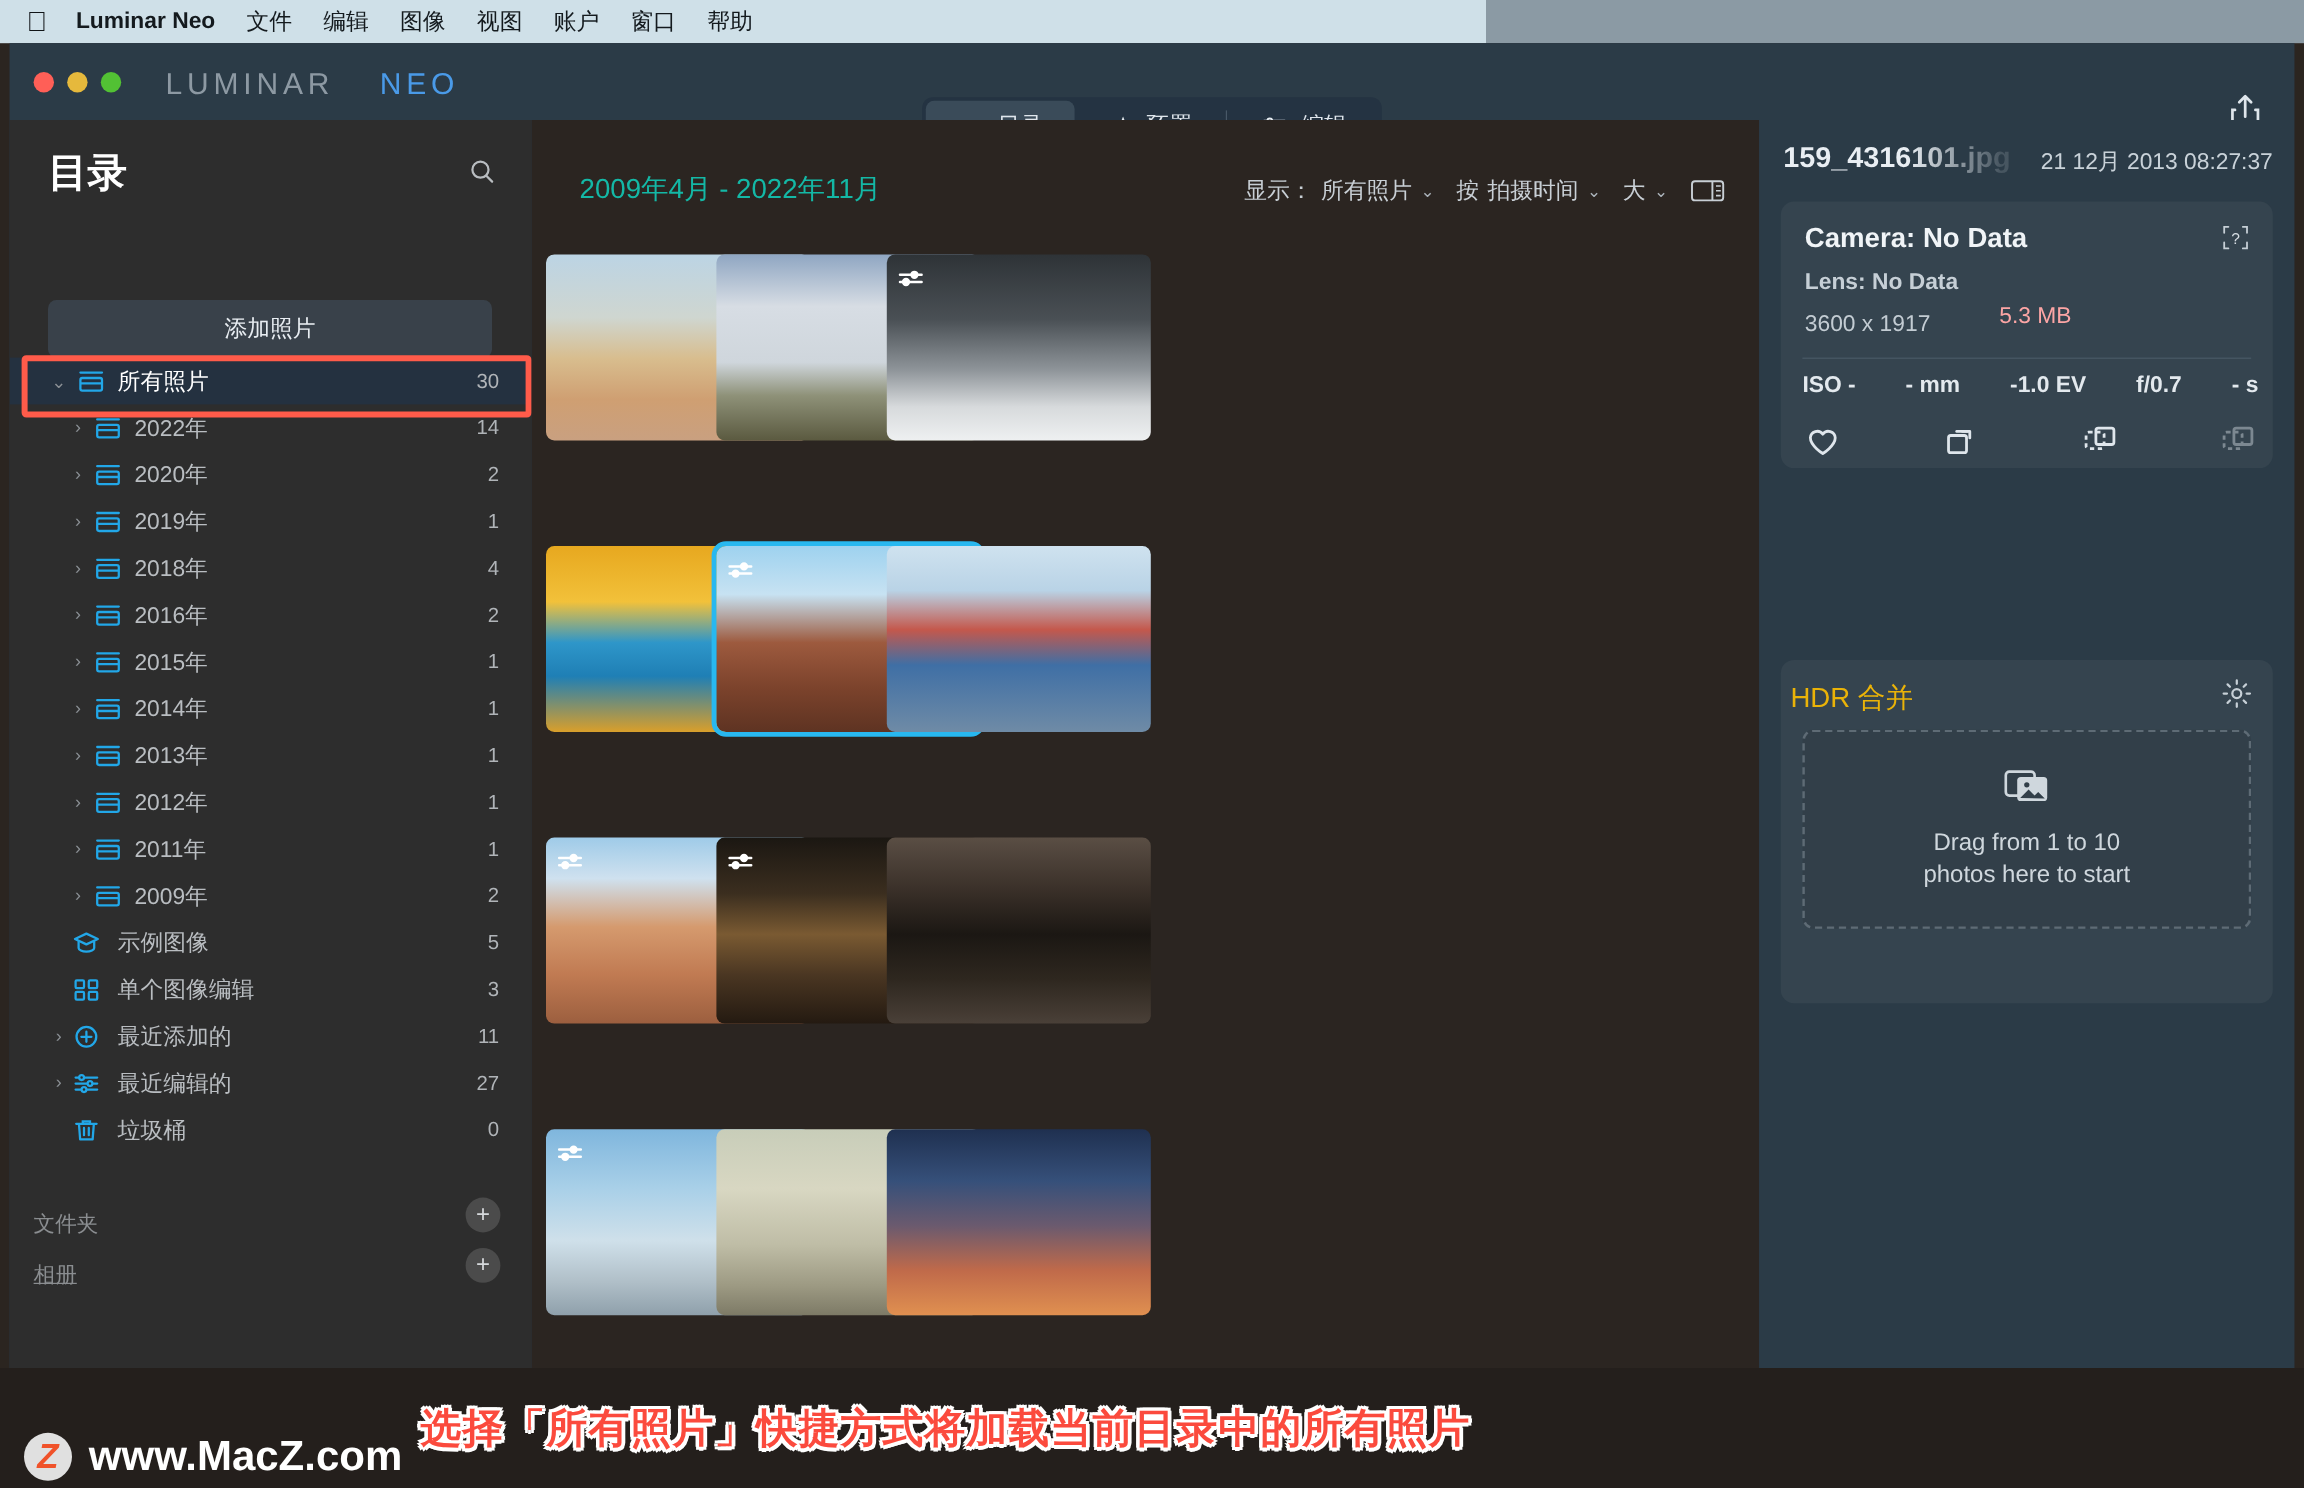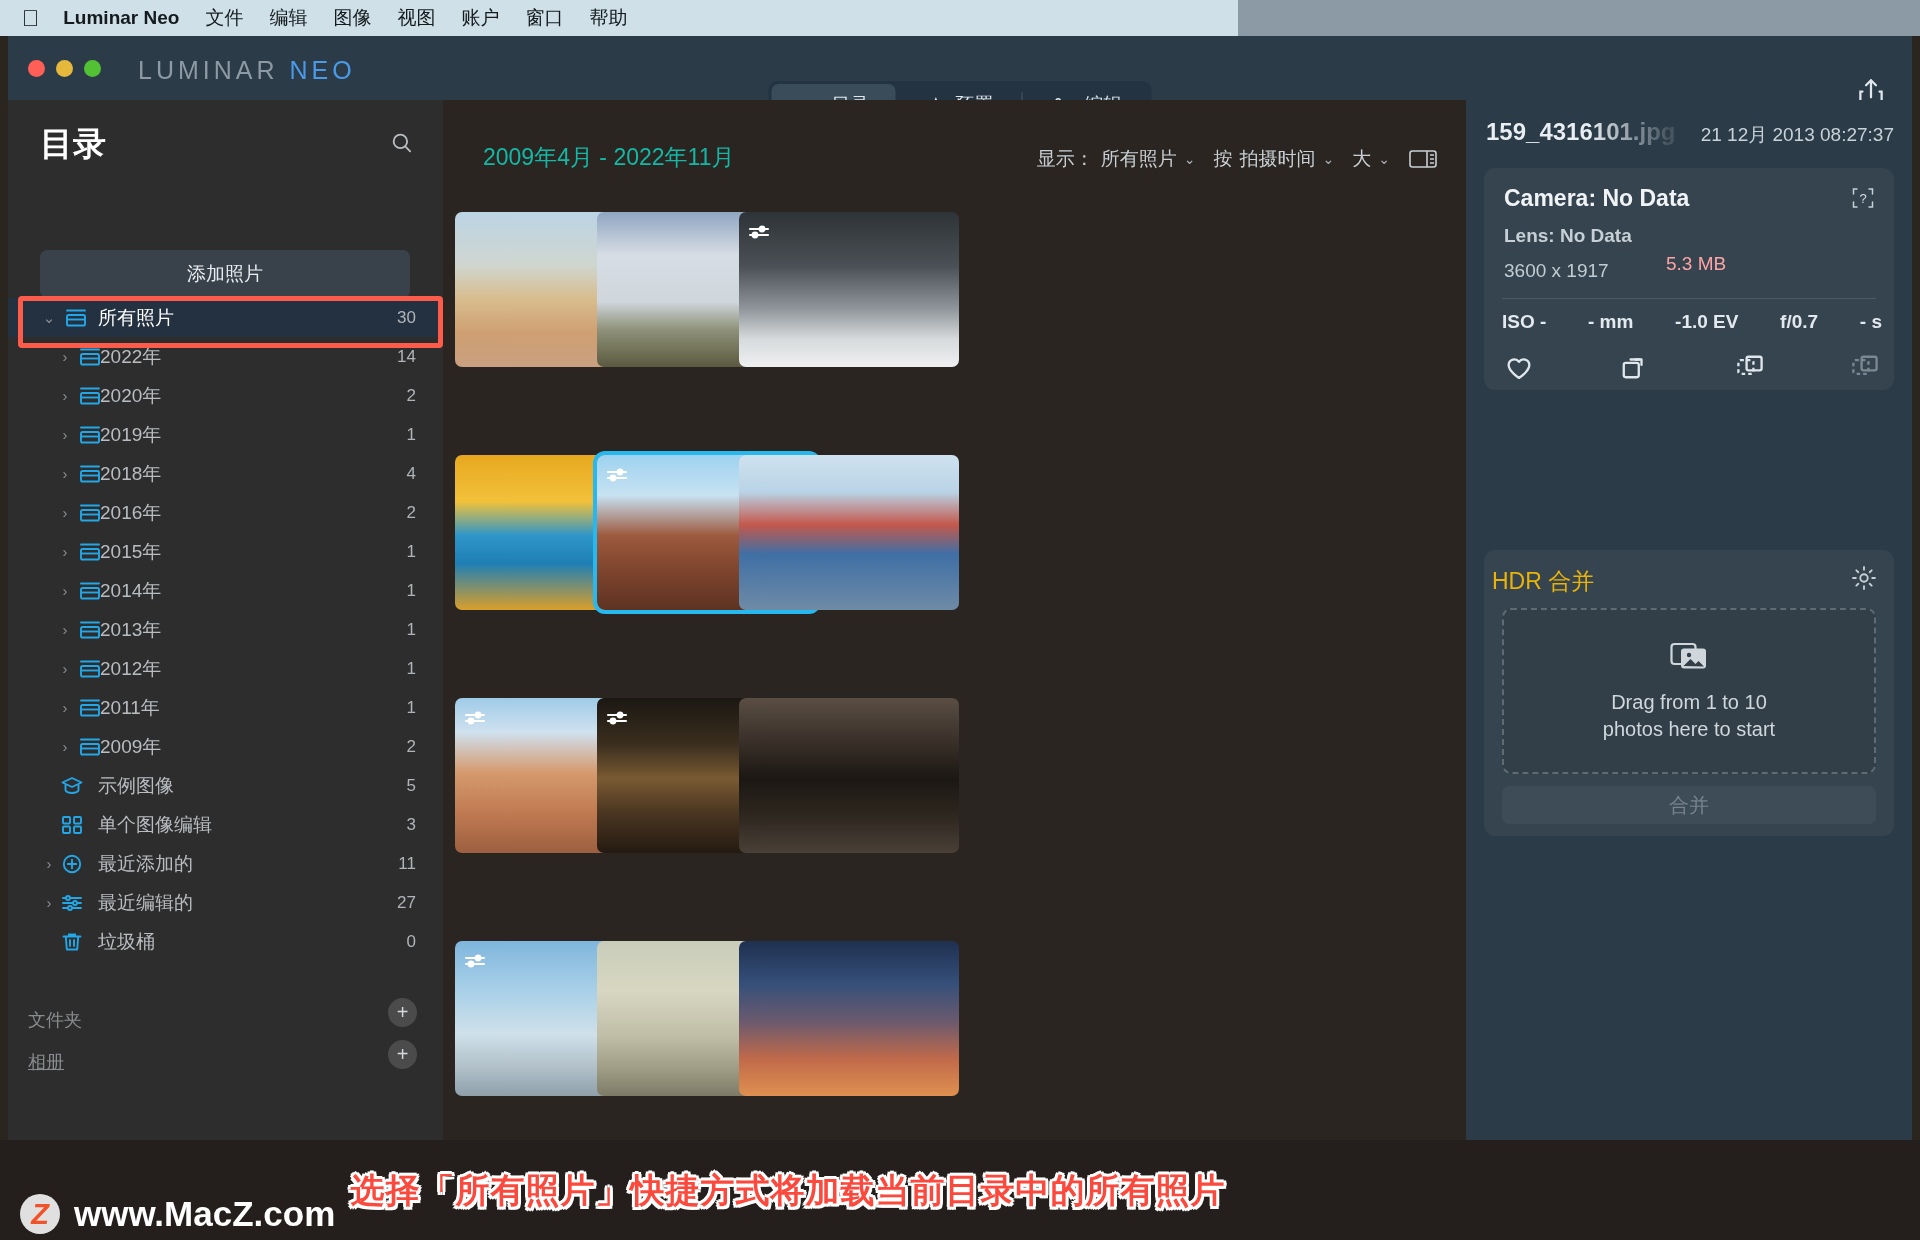--- a/index.html
+++ b/index.html
@@ -38,21 +38,21 @@
   .tl { width: 17px; height: 17px; border-radius: 50%; }
   .tl.red { background: #ff5f57; }
   .tl.yellow { background: #e6b93c; }
   .tl.green { background: #52c134; }
 
   #brand {
     position: absolute; left: 130px; top: 20px;
     font-size: 25px; letter-spacing: 4px; font-weight: 500;
   }
   #brand .lum { color: #8d99a3; }
-  #brand .neo-n { color: #4a9ae8; }
+  #brand .neo-n { color: #4a9ae8; margin-left: 27px; }
 
   #modebar {
     position: absolute; left: 50%; transform: translateX(-50%); top: 45px;
     display: flex; align-items: center; height: 48px;
     background: #243342; border-radius: 9px; padding: 3px;
   }
   .mode {
     display: flex; align-items: center; gap: 11px;
     height: 42px; padding: 0 26px; border-radius: 7px;
     color: #dfe6ec; font-size: 19px; white-space: nowrap;
@@ -91,21 +91,21 @@
   .trow .tlabel { position: absolute; }
   .trow .tcount { position: absolute; right: 27px; color: #b0b4b8; font-size: 17px; }
 
   
   .trow.lv0 .chev { left: 34px; }
   .trow.lv0 .ticon { left: 56px; }
   .trow.lv0 .tlabel { left: 90px; }
   
   .trow.lv1 .chev { left: 50px; }
   .trow.lv1 .ticon { left: 70px; }
-  .trow.lv1 .tlabel { left: 92px; }
+  .trow.lv1 .tlabel { left: 104px; }
   
   .trow.sc .ticon { left: 52px; }
   .trow.sc .tlabel { left: 90px; }
   .trow.sc.withchev .chev { left: 34px; }
 
   #allphotos-row {
     background: #243140; color: #ffffff; font-weight: 500;
   }
   #allphotos-highlight {
     position: absolute; left: 10px; top: 196px; width: 425px; height: 52px;
@@ -635,23 +635,20 @@
             <rect x="11" y="8.5" width="25" height="20" rx="3" fill="#cfd7dd"></rect>
             <circle cx="19" cy="15" r="2.2" fill="#323f49"></circle>
             <path d="M13.5 26l7-7 5 5 3-3 5.5 5.5z" fill="#323f49"></path>
           </svg>
         </span>
         <div id="dz-text">
             <div>Drag from 1 to 10</div>
             <div>photos here to start</div>
           </div>
       </div>
-      <div id="merge-btn">
-        <span>合并</span>
-      </div>
     </div>
   </div>
 
 </div>
 
 <div id="bottom-fade"></div>
 <div id="annotation">选择「所有照片」快捷方式将加载当前目录中的所有照片</div>
 <div id="watermark">
   <div id="wm-logo">Z</div>
   <div id="wm-text">www.MacZ.com</div>

